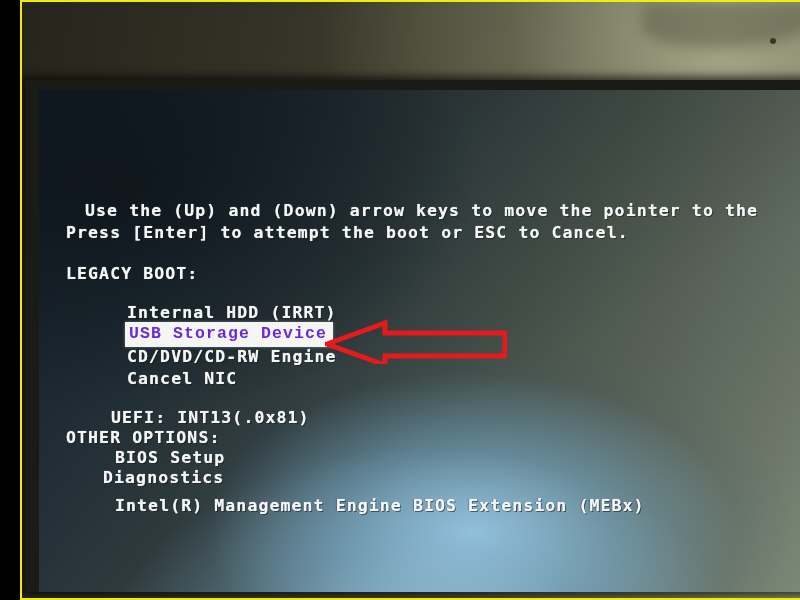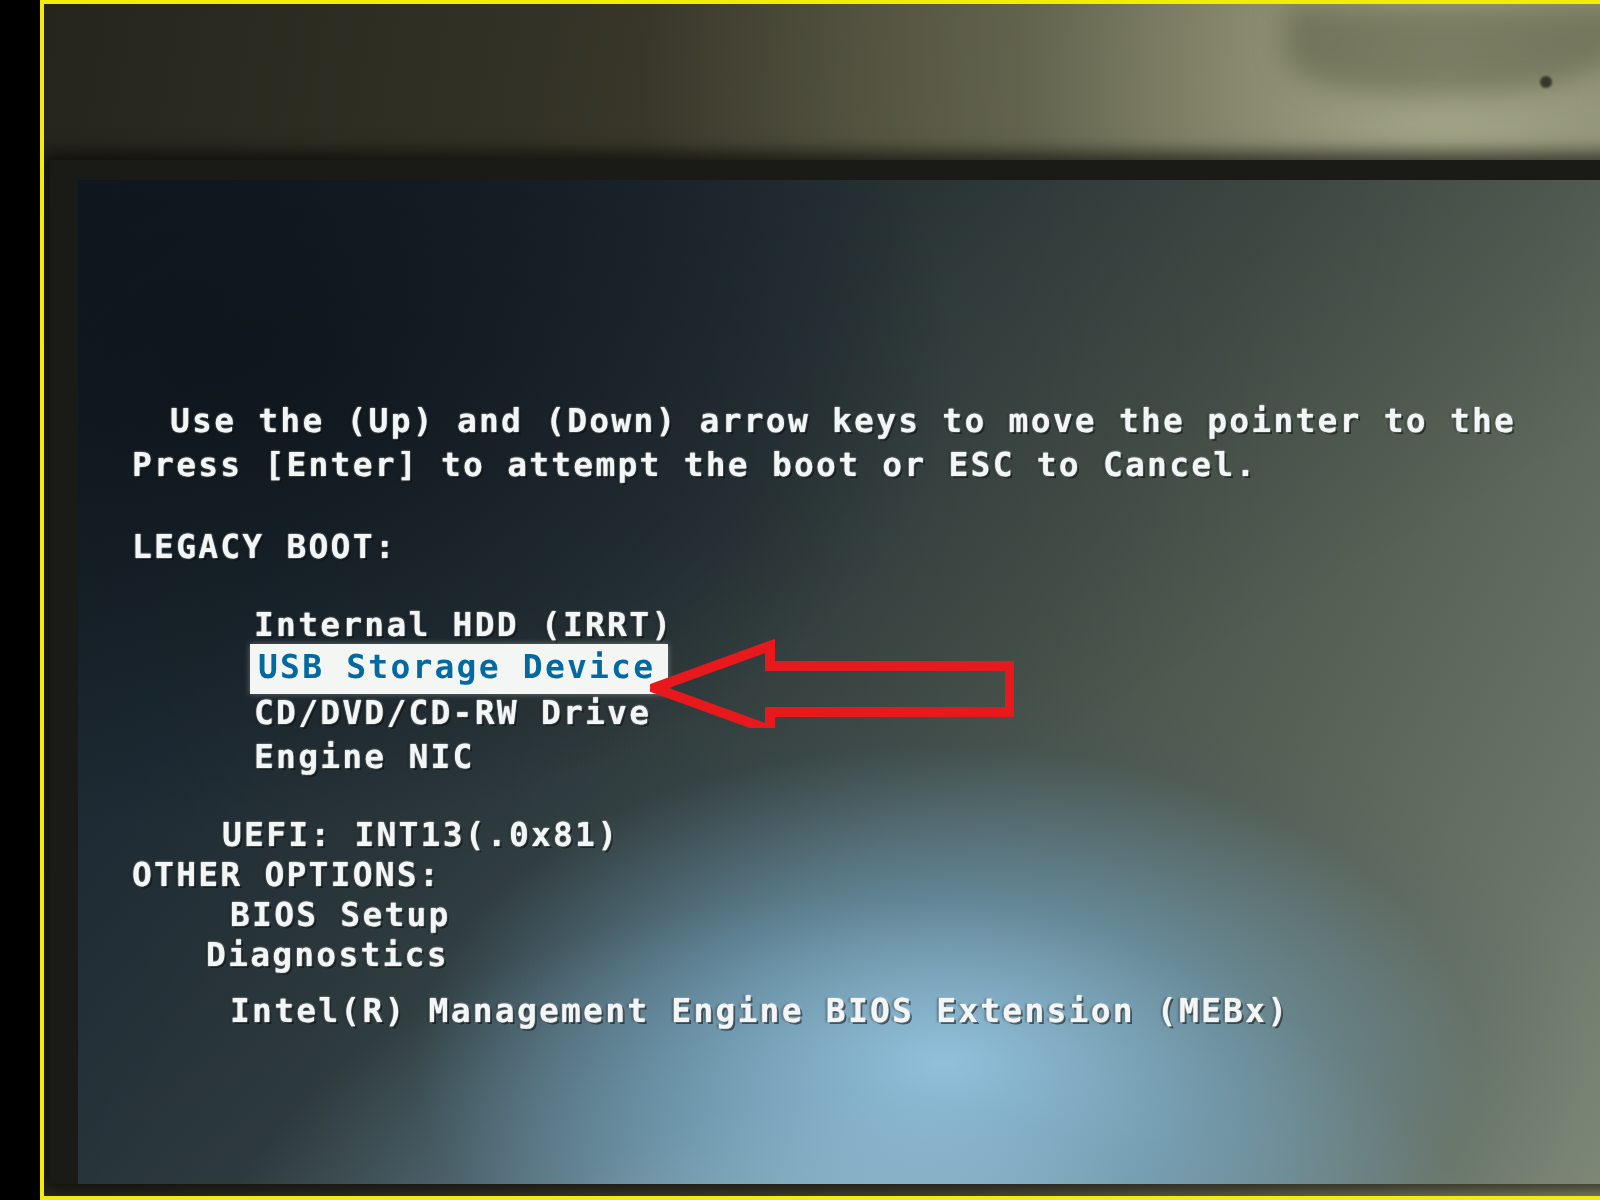--- a/index.html
+++ b/index.html
@@ -173,25 +173,25 @@
       <div id="bios-text">
 
         <div class="bios-line" id="header-line-1">Use the (Up) and (Down) arrow keys to move the pointer to the</div>
 
         <div class="bios-line" id="header-line-2">Press [Enter] to attempt the boot or ESC to Cancel.</div>
 
         <div class="bios-line" id="legacy-header">LEGACY BOOT:</div>
 
         <div class="bios-line" id="opt-internal">Internal HDD (IRRT)</div>
 
-        <div id="opt-usb-storage" style="background: rgb(244, 246, 244); color: #0369a1;">USB Storage Device</div>
-
-        <div class="bios-line" id="opt-cddvd">CD/DVD/CD-RW Drive</div>
-
-        <div class="bios-line" id="opt-nic">Engine NIC</div>
+        <div id="opt-usb-storage" style="background: rgb(244, 246, 244); color: #6d28d9; font-family: Liberation Mono, monospace;">USB Storage Device</div>
+
+        <div class="bios-line" id="opt-cddvd">CD/DVD/CD-RW Engine</div>
+
+        <div class="bios-line" id="opt-nic">Cancel NIC</div>
 
 
         <div class="bios-line" id="opt-uefi-int13">UEFI: INT13(.0x81)</div>
 
         <div class="bios-line" id="opt-bios-setup">BIOS Setup</div>
 
         <div class="bios-line" id="other-header">OTHER OPTIONS:</div>
 
         <div class="bios-line" id="opt-diagnostics">Diagnostics</div>
 

